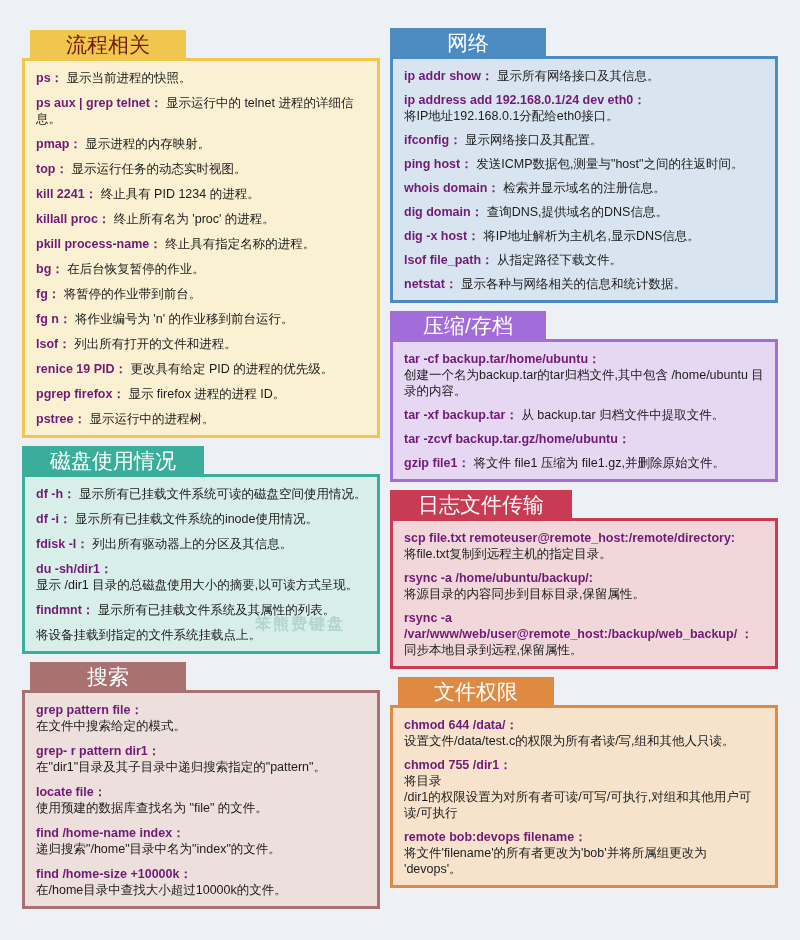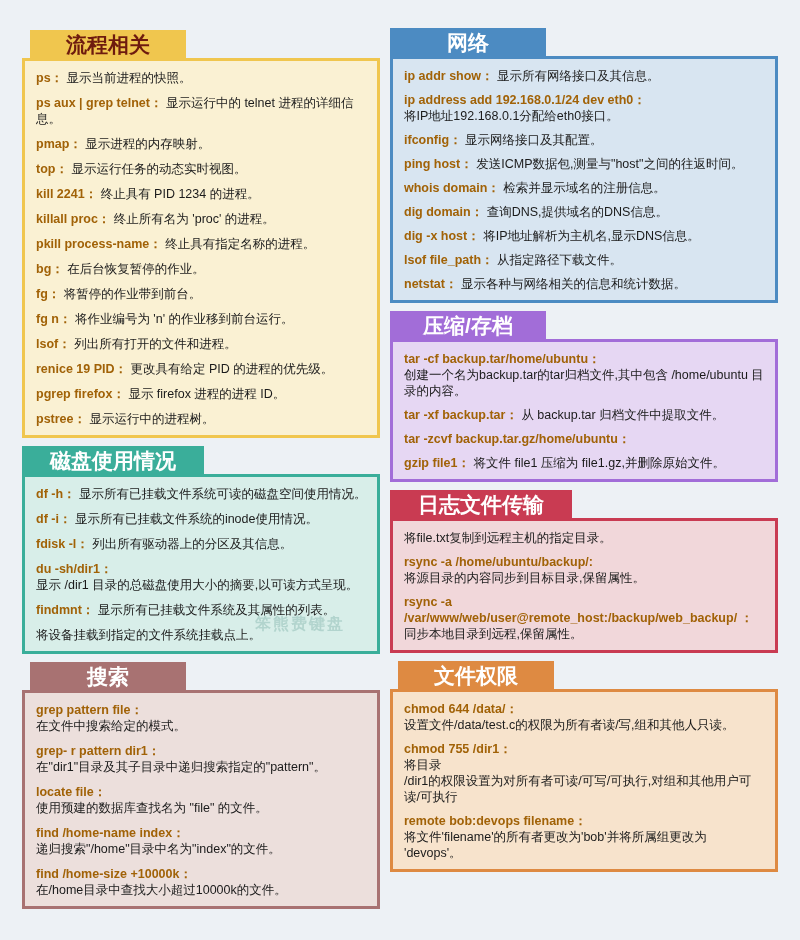--- a/index.html
+++ b/index.html
@@ -3,30 +3,30 @@
 <meta charset="utf-8">
 <style>
   html,body{margin:0;padding:0;}
   body{font-family:"Liberation Sans","DejaVu Sans",sans-serif;}
   .page{position:relative;width:800px;height:940px;background:#edf1f5;overflow:hidden;}
   .col{position:absolute;top:0;}
   .col-left{left:22px;width:358px;padding-top:30px;}
   .col-right{left:390px;width:388px;padding-top:28px;}
   .section{margin-bottom:8px;}
   .tab{display:inline-block;min-width:100px;height:30px;line-height:30px;
-       padding:0 28px;font-size:21px;font-weight:bold;text-align:center;
+       padding:0 28px;font-size:21px;font-weight:normal;text-align:center;
        background:var(--header-bg);color:var(--title-color);
        position:relative;z-index:2;vertical-align:bottom;}
   .tab.inset{margin-left:8px;}
   .body{position:relative;background:var(--body-bg);border:3px solid var(--header-bg);
         padding:9px 9px 8px 11px;font-size:12.5px;color:#1b1b1b;margin-top:-2px;}
   .entry{margin-top:0;}
   .entry + .entry{margin-top:var(--gap,8px);}
   .line{line-height:16px;}
-  .entry b{color:#a16207;}
+  .entry b{color:#701a75;}
   .col-left .entry + .entry{--gap:9px;}
   .wm-float{position:absolute;right:32px;bottom:16px;font-weight:bold;font-size:16px;
             letter-spacing:2px;color:rgba(45,125,110,0.22);pointer-events:none;}
   .wm-inline{color:rgba(105,85,125,0.48);font-weight:bold;}
 </style>
 </head>
 <body>
 
 <div class="page">
 
@@ -179,20 +179,21 @@
           </div>
           <div class="entry">
             <div class="line"><b>gzip file1：</b> 将文件 file1 压缩为 file1.gz,并删除原始文件。</div>
           </div>
         </div>
     </div>
     <div class="section" style="--header-bg: #C93B52; --body-bg: #F1D7DA; --title-color: #FFFFFF;">
       <div class="tab">日志文件传输</div>
       <div class="body entries">
           <div class="entry">
+            <div class="line"><b>scp file.txt remoteuser@remote_host:/remote/directory:</b></div>
             <div class="line">将file.txt复制到远程主机的指定目录。</div>
           </div>
           <div class="entry">
             <div class="line"><b>rsync -a /home/ubuntu/backup/:</b></div>
             <div class="line">将源目录的内容同步到目标目录,保留属性。</div>
           </div>
           <div class="entry">
             <div class="line"><b>rsync -a /var/www/web/user@remote_host:/backup/web_backup/ ：</b></div>
             <div class="line">同步本地目录到远程,保留属性。</div>
           </div>

